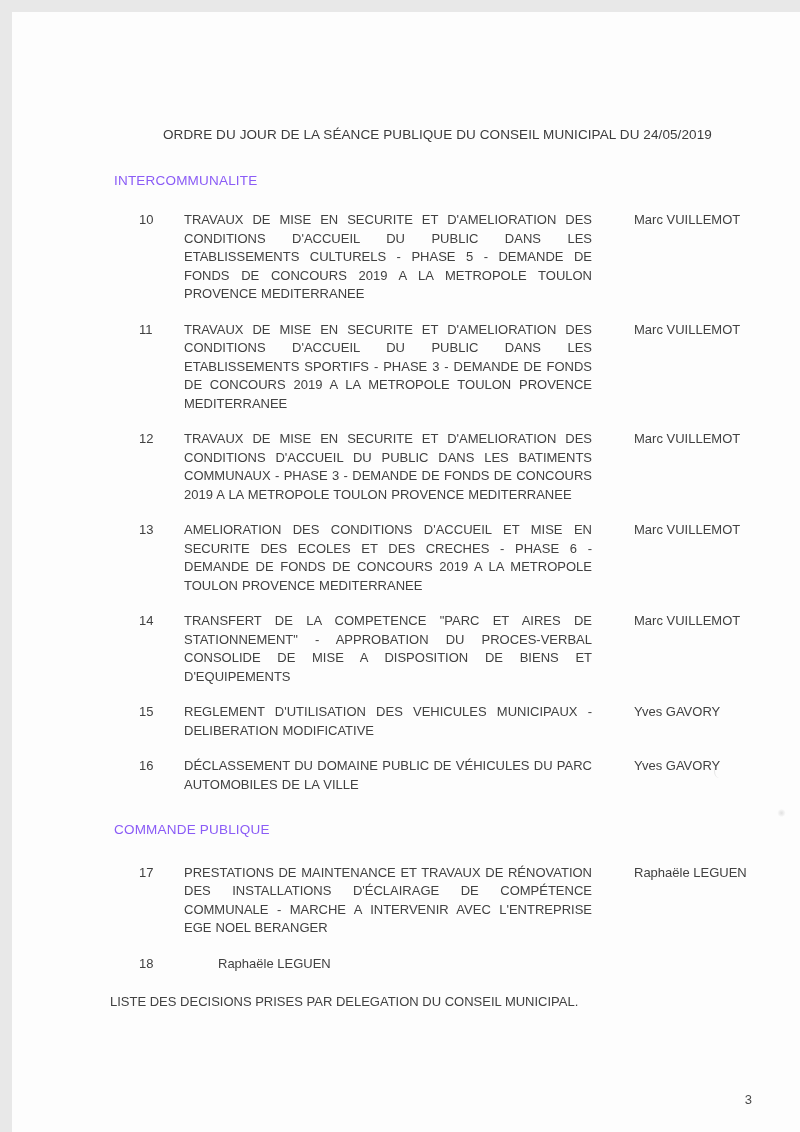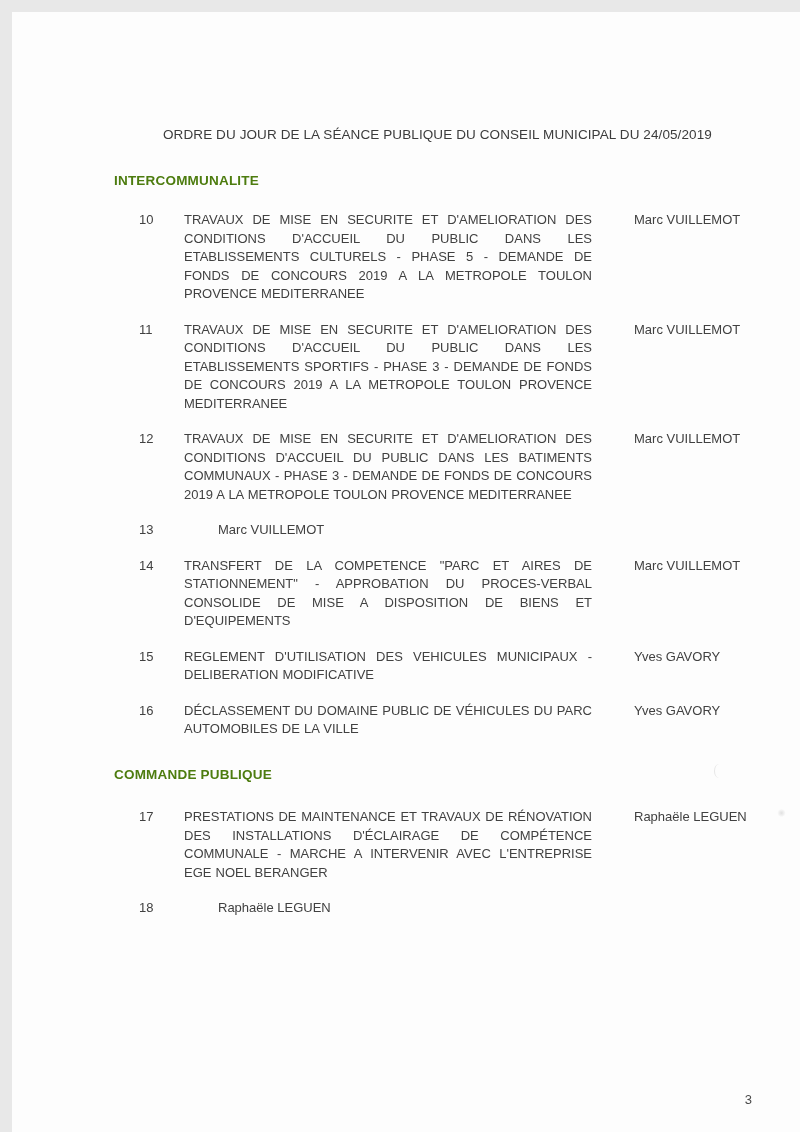--- a/index.html
+++ b/index.html
@@ -27,24 +27,24 @@
   }
   .doc-title {
     margin-left: 57px;
     margin-bottom: 27px;
     font-size: 13.5px;
     letter-spacing: 0.1px;
     color: #3c3c3c;
     white-space: nowrap;
   }
   .section-heading {
-    font-weight: bold;
+    font-weight: normal;
     font-size: 13.5px;
     letter-spacing: 0.2px;
-    color: #4d7c0f;
+    color: #8b5cf6;
   }
   .section-heading.h-first { margin-bottom: 17px; }
   .section-parc { margin-top: 3px; }
   .section-parc .section-heading { margin-bottom: 24px; }
   .section-commande { margin-top: 23px; }
   .section-commande .section-heading { margin-bottom: 20px; }
   .item {
     display: flex;
     align-items: flex-start;
     margin-bottom: 9px;
@@ -114,20 +114,21 @@
       </div>
 
       <div class="item">
         <div class="item-num">12</div>
         <div class="item-text">TRAVAUX DE MISE EN SECURITE ET D'AMELIORATION DES CONDITIONS D'ACCUEIL DU PUBLIC DANS LES BATIMENTS COMMUNAUX - PHASE 3 - DEMANDE DE FONDS DE CONCOURS 2019 A LA METROPOLE TOULON PROVENCE MEDITERRANEE</div>
         <div class="item-rapporteur">Marc VUILLEMOT</div>
       </div>
 
       <div class="item">
         <div class="item-num">13</div>
+        <div class="item-text">AMELIORATION DES CONDITIONS D'ACCUEIL ET MISE EN SECURITE DES ECOLES ET DES CRECHES - PHASE 6 - DEMANDE DE FONDS DE CONCOURS 2019 A LA METROPOLE TOULON PROVENCE MEDITERRANEE</div>
         <div class="item-rapporteur">Marc VUILLEMOT</div>
       </div>
 
       <div class="item">
         <div class="item-num">14</div>
         <div class="item-text">TRANSFERT DE LA COMPETENCE "PARC ET AIRES DE STATIONNEMENT" - APPROBATION DU PROCES-VERBAL CONSOLIDE DE MISE A DISPOSITION DE BIENS ET D'EQUIPEMENTS</div>
         <div class="item-rapporteur">Marc VUILLEMOT</div>
       </div>
     </div>
 
@@ -154,20 +155,21 @@
         <div class="item-text">PRESTATIONS DE MAINTENANCE ET TRAVAUX DE RÉNOVATION DES INSTALLATIONS D'ÉCLAIRAGE DE COMPÉTENCE COMMUNALE - MARCHE A INTERVENIR AVEC L'ENTREPRISE EGE NOEL BERANGER</div>
         <div class="item-rapporteur">Raphaële LEGUEN</div>
       </div>
 
       <div class="item">
         <div class="item-num">18</div>
         <div class="item-rapporteur">Raphaële LEGUEN</div>
       </div>
     </div>
 
+    <div class="footer-line-l">LISTE DES DECISIONS PRISES PAR DELEGATION DU CONSEIL MUNICIPAL.</div>
 
   </div>
 
   <div class="page-number">3</div>
 
   <div class="scan-smudge smudge-1"></div>
   <div class="scan-smudge smudge-2"></div>
 </div>
 
 </body></html>

